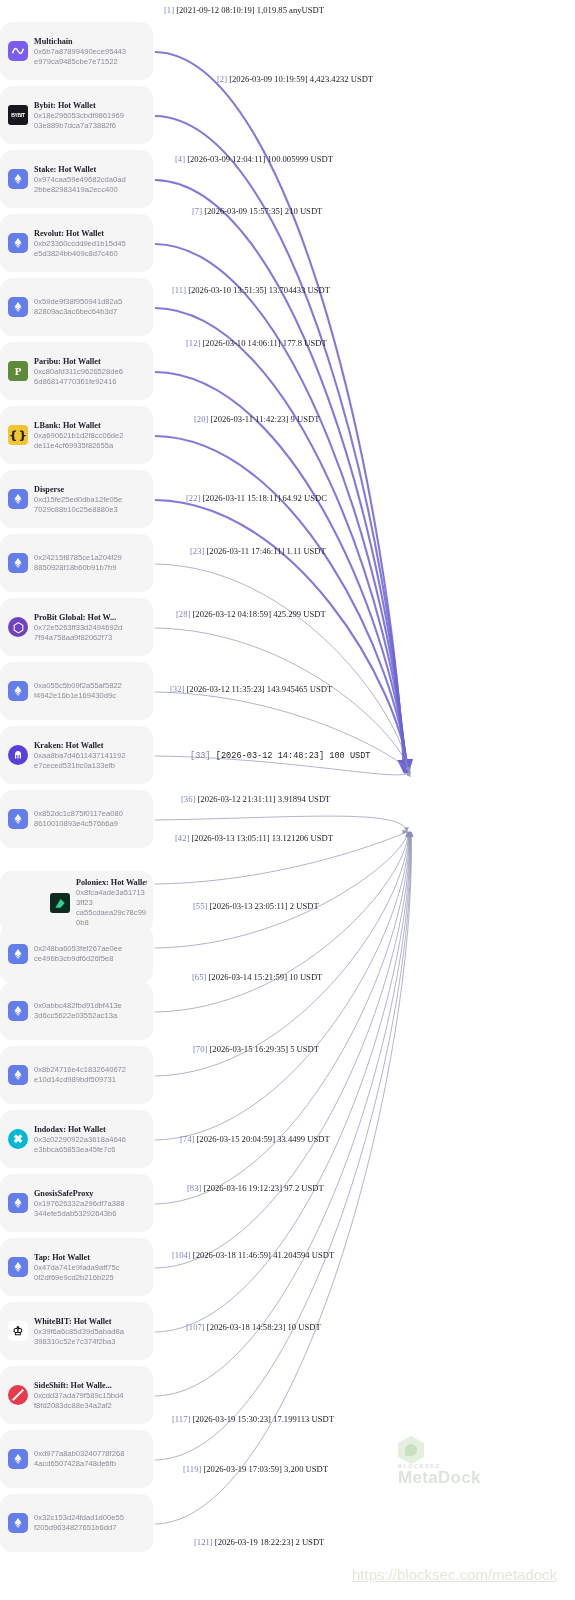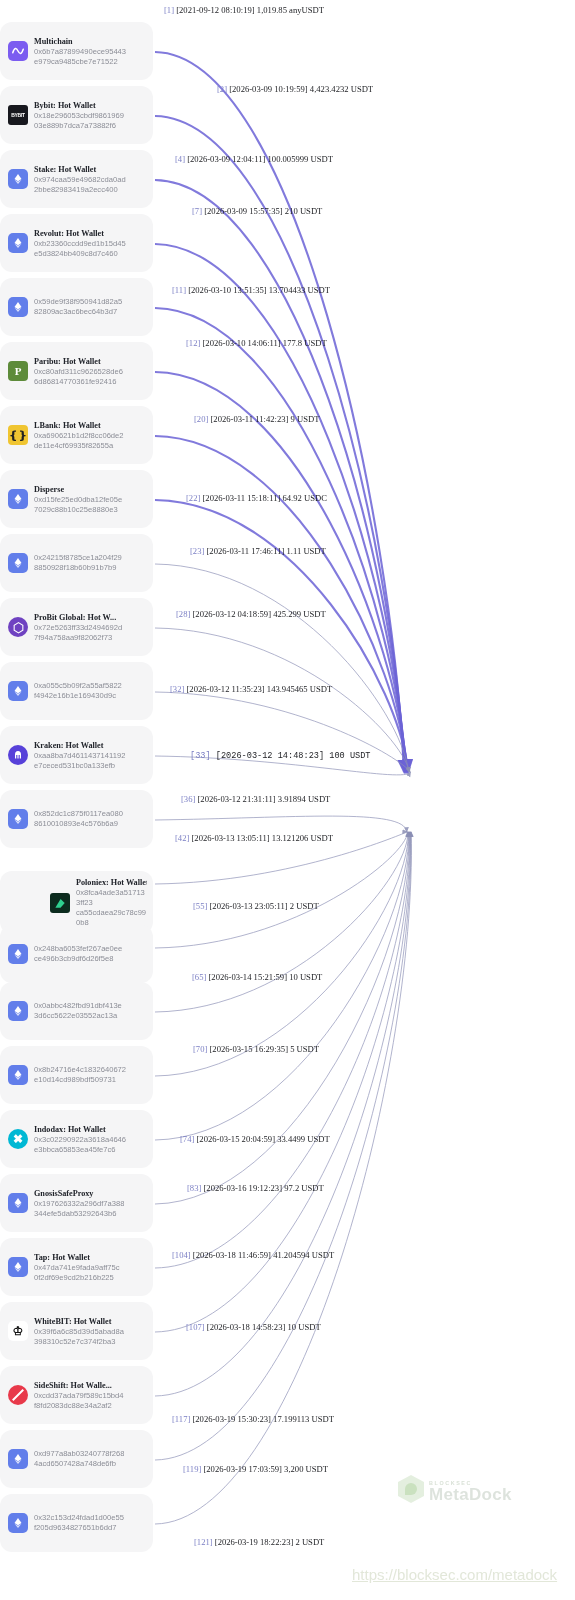--- a/index.html
+++ b/index.html
@@ -47,22 +47,22 @@
   
   .elabel{
     position:absolute;white-space:nowrap;
     font-family:"Liberation Serif",serif;
     font-size:8.6px;color:#1c1d21;line-height:10px;
   }
   .elabel .idx{color:#7b7fc4;}
 
   
   .wm{
-    position:absolute;left:398px;top:1475px;
-    display:flex;align-items:flex-end;opacity:.55;
+    position:absolute;left:398px;top:1436px;
+    display:flex;align-items:flex-start;opacity:.55;flex-direction:column;
   }
   .wm .logo{
     width:26px;height:28px;margin-right:5px;position:relative;
   }
   .wm .hex{
     position:absolute;inset:0;
     background:#cfe2c6;
     clip-path:polygon(50% 0%,100% 25%,100% 75%,50% 100%,0% 75%,0% 25%);
   }
   .wm .hex:after{
@@ -395,21 +395,21 @@
         <div class="txt">
           <div class="addr">0x32c153d24fdad1d00e55</div>
           <div class="addr">f205d9634827651b6dd7</div>
         </div>
       </div>
     </div>
 
 
   <div id="labels">
       <div class="elabel" style="left: 164px; top: 5px;"><span class="idx">[1]</span><span> [2021-09-12 08:10:19] 1,019.85 anyUSDT</span></div>
-      <div class="elabel" style="left: 175px; top: 84px; padding-left: 42px;"><span class="idx">[2]</span><span> [2026-03-09 10:19:59] 4,423.4232 USDT</span></div>
+      <div class="elabel" style="left: 175px; top: 74px; padding-left: 42px;"><span class="idx">[2]</span><span> [2026-03-09 10:19:59] 4,423.4232 USDT</span></div>
       <div class="elabel" style="left: 175px; top: 154px;"><span class="idx">[4]</span><span> [2026-03-09 12:04:11] 100.005999 USDT</span></div>
       <div class="elabel" style="left: 192px; top: 206px;"><span class="idx">[7]</span><span> [2026-03-09 15:57:35] 210 USDT</span></div>
       <div class="elabel" style="left: 172px; top: 285px;"><span class="idx">[11]</span><span> [2026-03-10 13:51:35] 13.704433 USDT</span></div>
       <div class="elabel" style="left: 186px; top: 338px;"><span class="idx">[12]</span><span> [2026-03-10 14:06:11] 177.8 USDT</span></div>
       <div class="elabel" style="left: 194px; top: 414px;"><span class="idx">[20]</span><span> [2026-03-11 11:42:23] 9 USDT</span></div>
       <div class="elabel" style="left: 186px; top: 493px;"><span class="idx">[22]</span><span> [2026-03-11 15:18:11] 64.92 USDC</span></div>
       <div class="elabel" style="left: 190px; top: 546px;"><span class="idx">[23]</span><span> [2026-03-11 17:46:11] 1.11 USDT</span></div>
       <div class="elabel" style="left: 176px; top: 609px;"><span class="idx">[28]</span><span> [2026-03-12 04:18:59] 425.299 USDT</span></div>
       <div class="elabel" style="left: 170px; top: 684px;"><span class="idx">[32]</span><span> [2026-03-12 11:35:23] 143.945465 USDT</span></div>
       <div class="elabel" style="left: 190px; top: 751px; font-family: Liberation Mono, monospace;"><span class="idx">[33]</span><span> [2026-03-12 14:48:23] 100 USDT</span></div>

